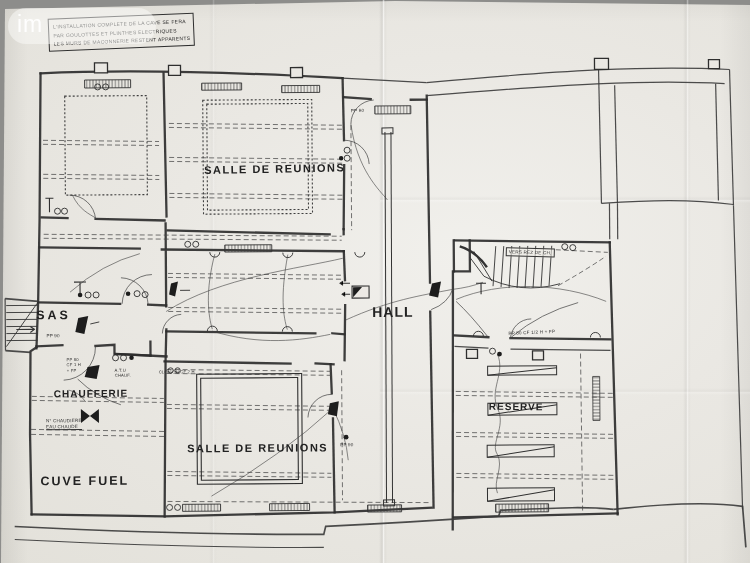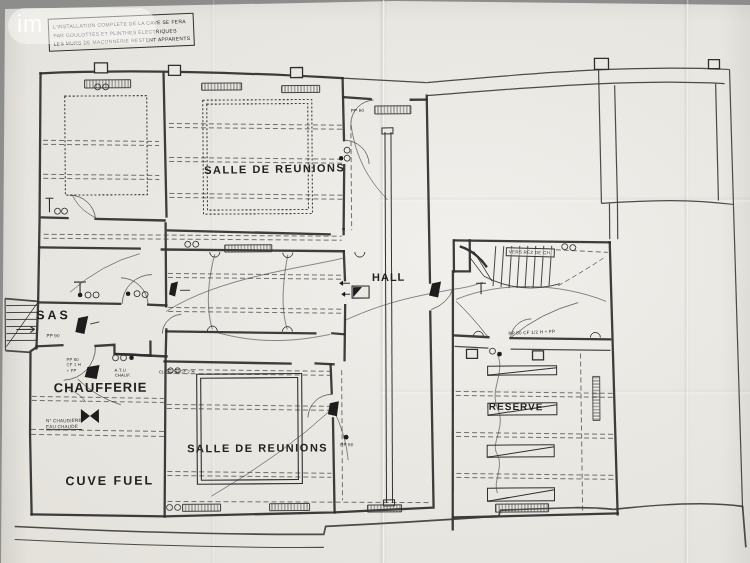--- a/index.html
+++ b/index.html
@@ -359,23 +359,23 @@
             <path d="M180,289 L190,289"></path>
             <path d="M90,322 L99,320"></path>
           </g>
       </g>
     </svg>
 
     
     <div class="lbl big" style="left:205px;top:162px;font-size:11px;transform:rotate(-0.6deg)">SALLE DE REUNIONS</div>
     <div class="lbl big" style="left:186px;top:441px;font-size:11px">SALLE DE REUNIONS</div>
     <div class="lbl big" style="left:36px;top:306px;font-size:12.5px;letter-spacing:3px">SAS</div>
-    <div class="lbl big" style="left:53px;top:378px;font-size:13px;letter-spacing:1px">CHAUFFERIE</div>
-    <div class="lbl big" style="left:64px;top:472px;font-size:12.5px;letter-spacing:2px">CUVE FUEL</div>
-    <div class="lbl big" style="left:372px;top:271px;font-size:11px;letter-spacing:1px">HALL</div>
+    <div class="lbl big" style="left:53px;top:386px;font-size:10px;letter-spacing:1px">CHAUFFERIE</div>
+    <div class="lbl big" style="left:39px;top:472px;font-size:12.5px;letter-spacing:2px">CUVE FUEL</div>
+    <div class="lbl big" style="left:372px;top:304px;font-size:14px;letter-spacing:1px">HALL</div>
     <div class="lbl big" style="left:488px;top:402px;font-size:10px;letter-spacing:1px;transform:rotate(1deg)">RESERVE</div>
 
     <div class="lbl tiny boxed" style="left:506px;top:249px;transform:rotate(2deg)">VERS REZ DE CH.</div>
     <div class="lbl tiny" style="left:46px;top:331px">PP 90</div>
     <div class="lbl tiny" style="left:352px;top:108px">PP 90</div>
     <div class="lbl tiny" style="left:339px;top:442px">PP 90</div>
     <div class="lbl tiny" style="left:508px;top:331px;transform:rotate(-2deg)">PP 80 CF 1/2 H + FP</div>
     <div class="lbl tiny" style="left:158px;top:368px;font-size:4.2px">CLOISON CF 2 H</div>
 
     <div class="lbl tiny" style="left:66px;top:355px;font-size:4.2px">

